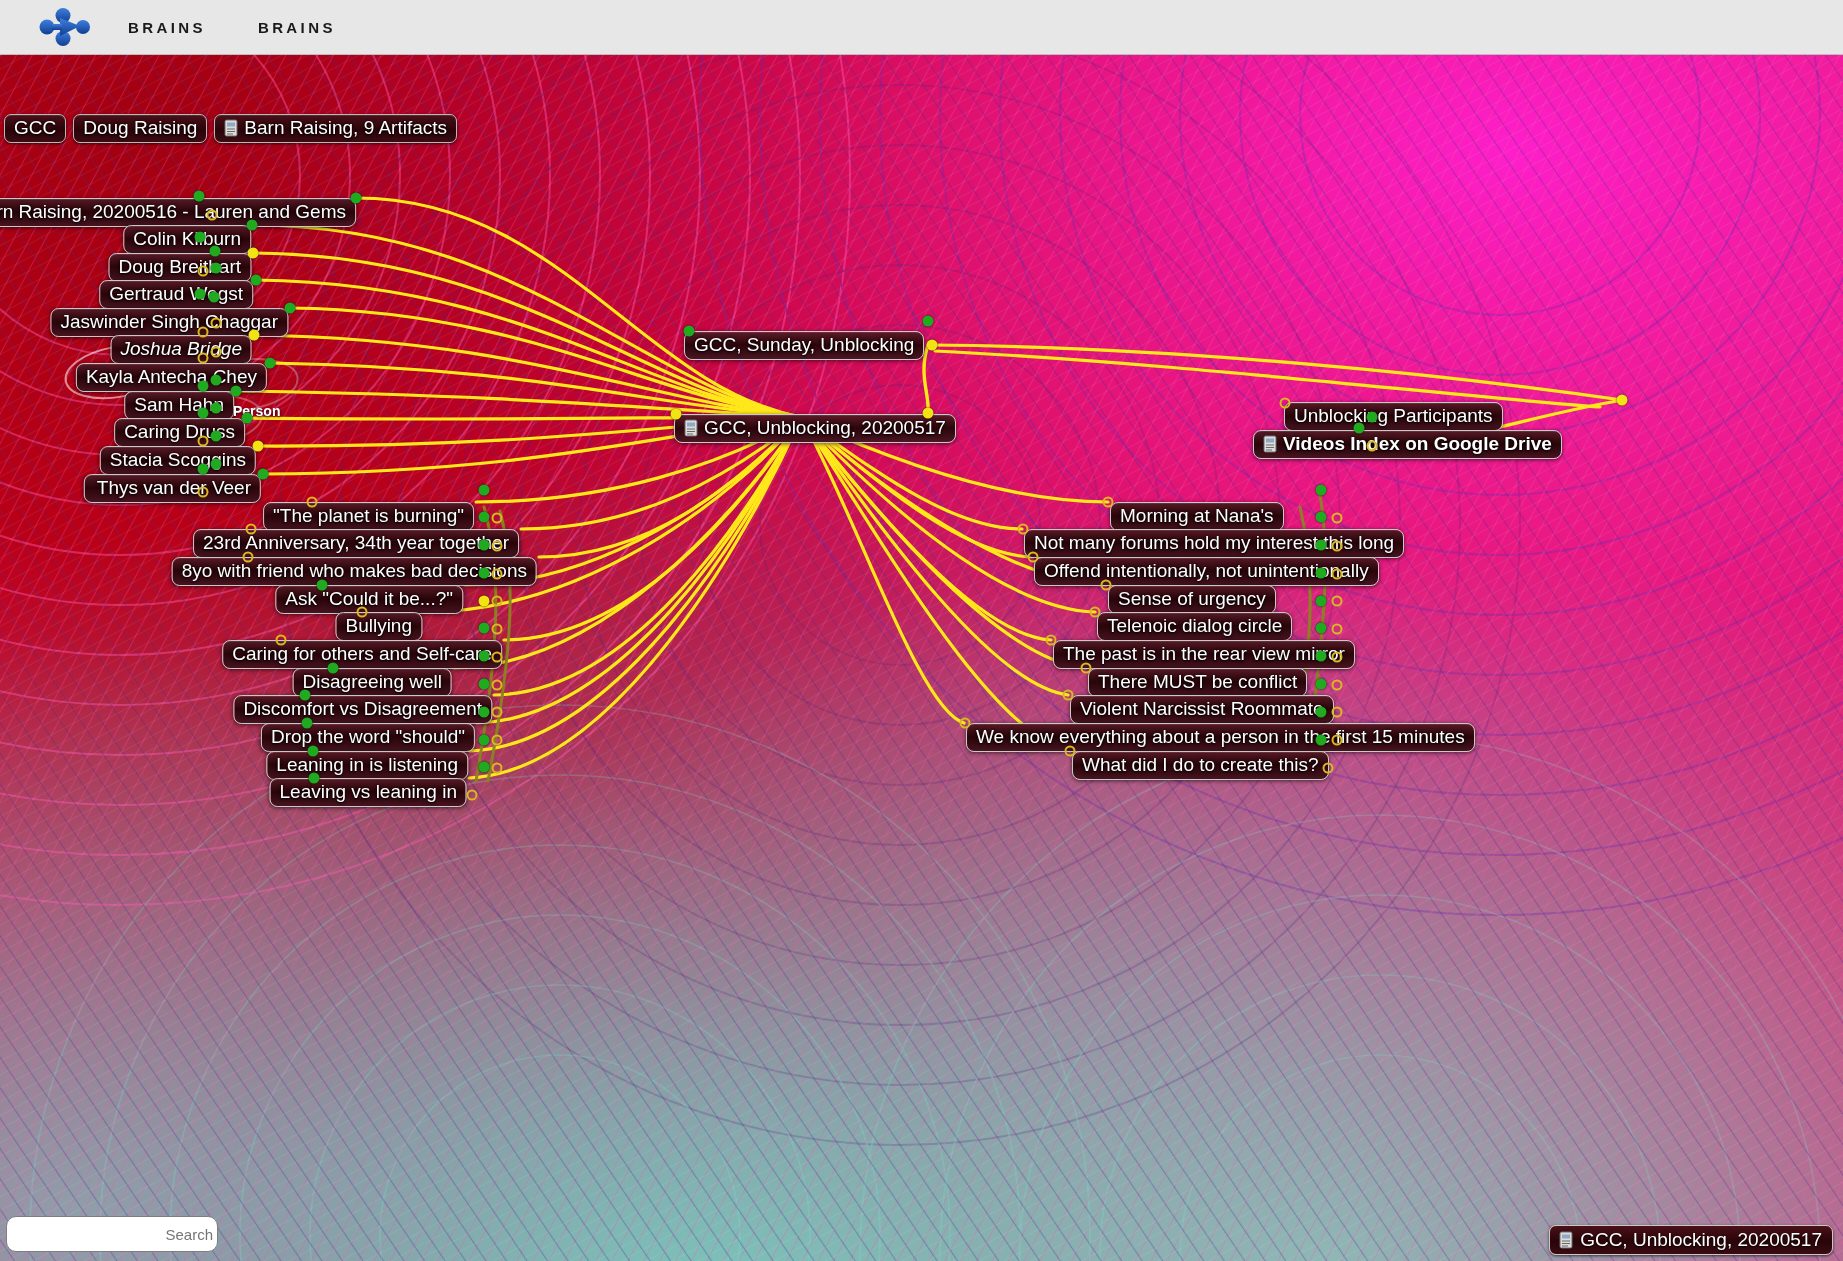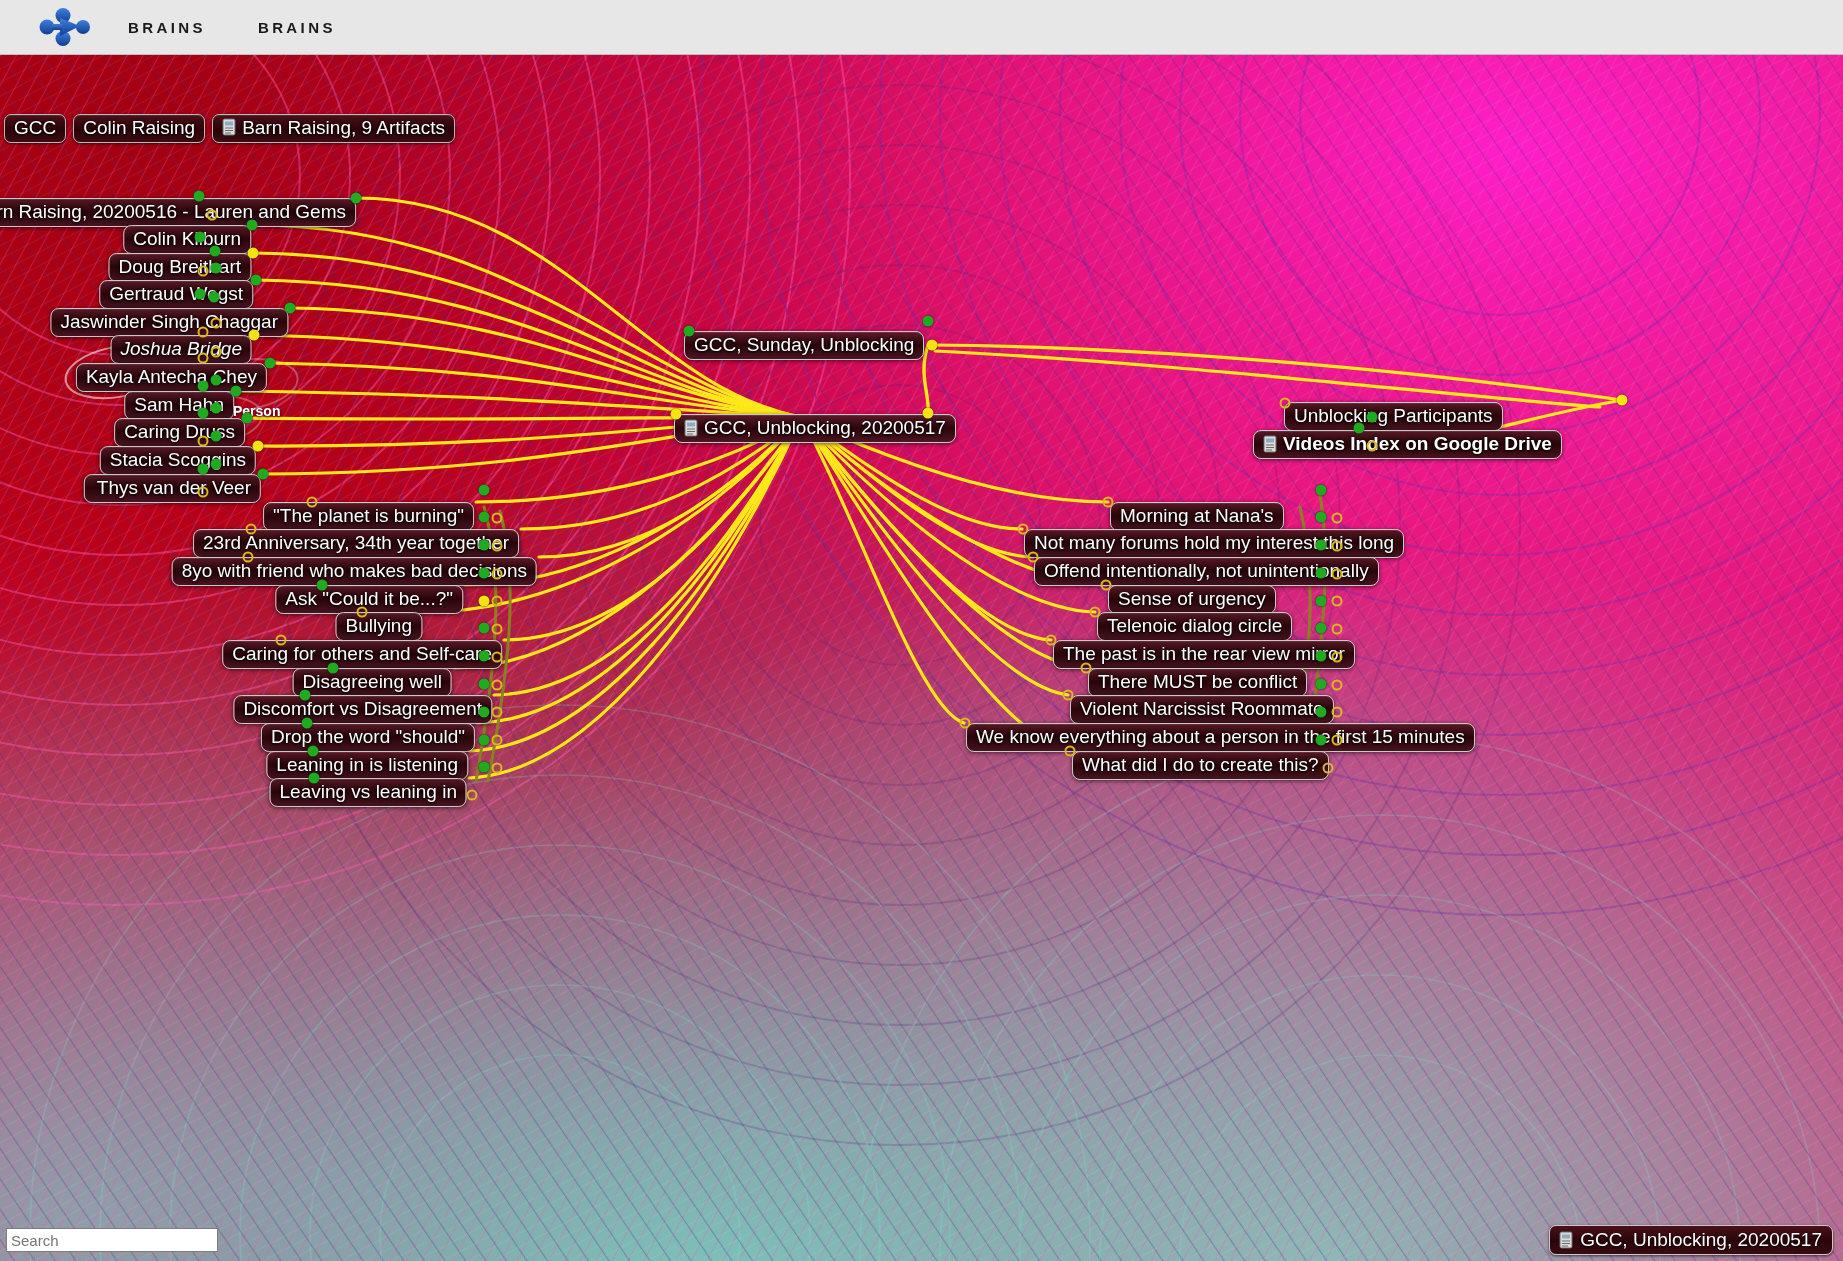--- a/index.html
+++ b/index.html
@@ -43,21 +43,21 @@
   #wires { position:absolute; top:0; left:0; width:1843px; height:1206px; }
 
   
   #breadcrumb {
     position: absolute; top: 59px; left: 4px;
     display: flex; align-items: center; gap: 7px;
     z-index: 50;
   }
   .crumb {
     position: relative;
-    display: inline-flex; gap: 5px;
+    display: inline-flex; align-items: center; gap: 5px;
     background: linear-gradient(180deg,#4a1018 0%, #2a0409 55%, #3a0c12 100%);
     border: 1px solid #b9b9b9;
     border-radius: 7px;
     padding: 3px 9px 4px 9px;
     color: #ffffff;
     font-size: 19px;
     line-height: 20px;
     white-space: nowrap;
     text-shadow: 0 1px 2px rgba(0,0,0,.95), 0 0 3px rgba(0,0,0,.8);
     box-shadow: 0 1px 3px rgba(0,0,0,.65), inset 0 1px 0 rgba(255,255,255,.10);
@@ -111,29 +111,30 @@
     font-size: 14px;
     font-weight: bold;
     text-shadow: 0 1px 3px rgba(0,0,0,.95);
     z-index: 25;
   }
 
   
   #search-input {
     position: absolute;
     left: 6px; bottom: 9px;
-    width: 212px; height: 24px;
+    width: 212px; height: 36px;
     background: #ffffff;
     border: 1px solid #7e7e7e;
-    border-radius: 0;
+    border-radius: 10px;
     font-size: 15px;
     color: #555;
     padding: 1px 4px;
     font-family: "Liberation Sans", sans-serif;
     z-index: 60;
+    text-align: right;
   }
   #status-pill {
     position: absolute;
     right: 10px; bottom: 6px;
     display: inline-flex; align-items: center; gap: 6px;
     background: linear-gradient(180deg,#4a1018 0%, #290509 55%, #3a0c12 100%);
     border: 1px solid #c9c9c9;
     border-radius: 7px;
     padding: 3px 10px 4px 9px;
     color: #fff;
@@ -351,21 +352,21 @@
           <path d="M500,456 C516,516 514,590 488,726"></path>
         </g>
       </g>
     </svg>
 
     <div id="breadcrumb">
       <div class="crumb">
         <span>GCC</span>
       </div>
       <div class="crumb">
-        <span>Colin Raising</span>
+        <span>Doug Raising</span>
       </div>
       <div class="crumb">
         <svg class="doc-icon" viewBox="0 0 15 18">
           <rect x="1" y="1" width="12" height="16" rx="1.5" fill="#dcdcdc" stroke="#6a6a6a"></rect>
           <rect x="3" y="3.5" width="8" height="4" fill="#8fa8c4"></rect>
           <line x1="3" y1="10" x2="11" y2="10" stroke="#6a6a6a"></line>
           <line x1="3" y1="12.5" x2="11" y2="12.5" stroke="#6a6a6a"></line>
           <line x1="3" y1="15" x2="9" y2="15" stroke="#6a6a6a"></line>
         </svg>
         <span>Barn Raising, 9 Artifacts</span>

